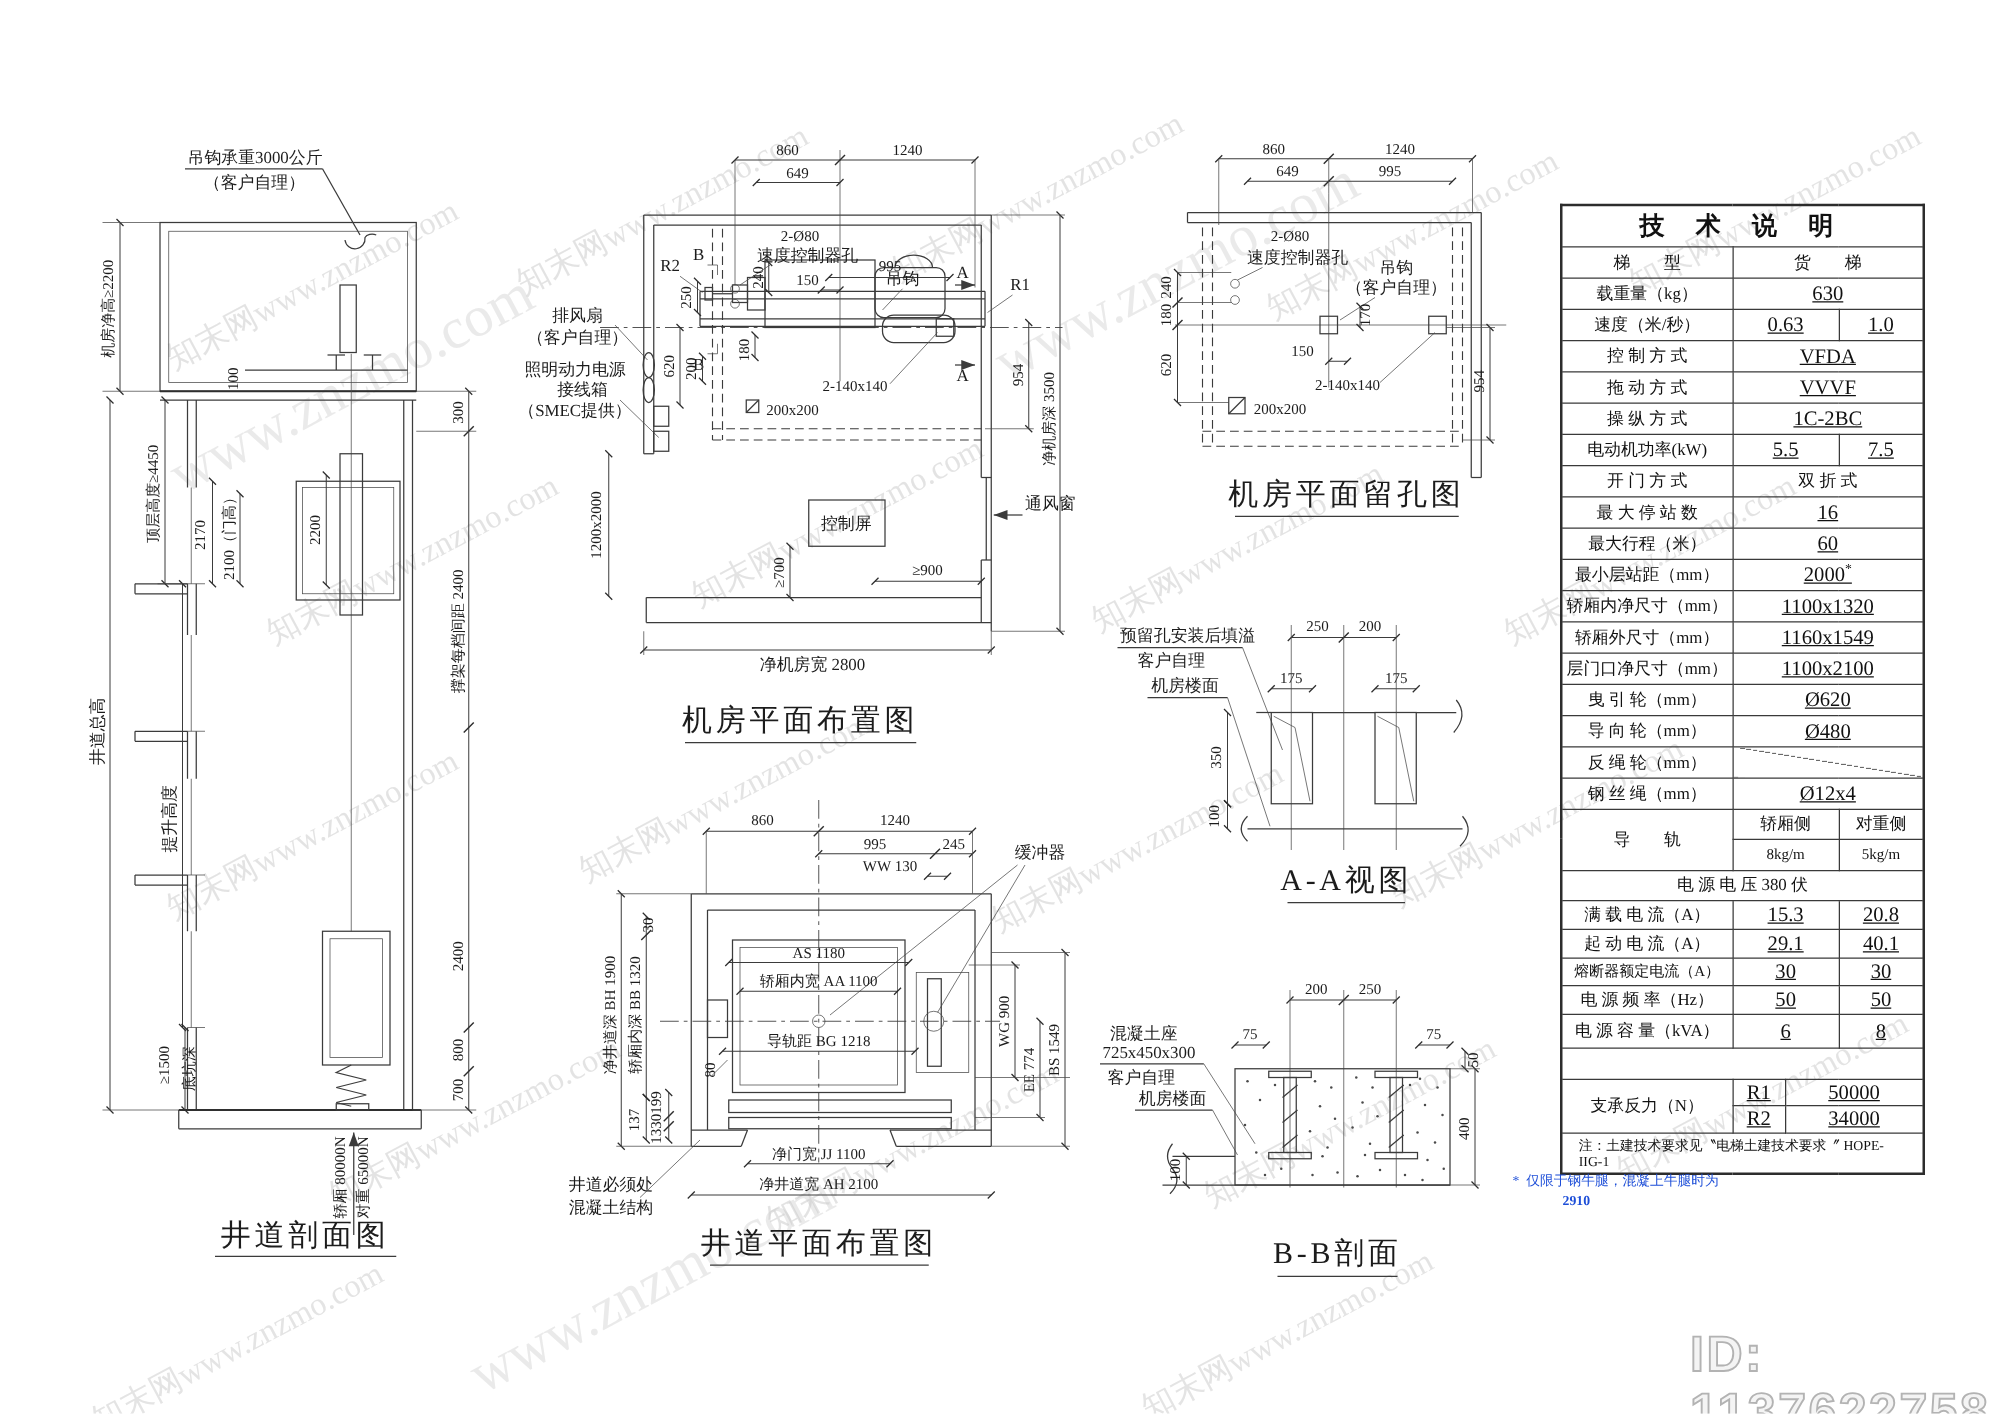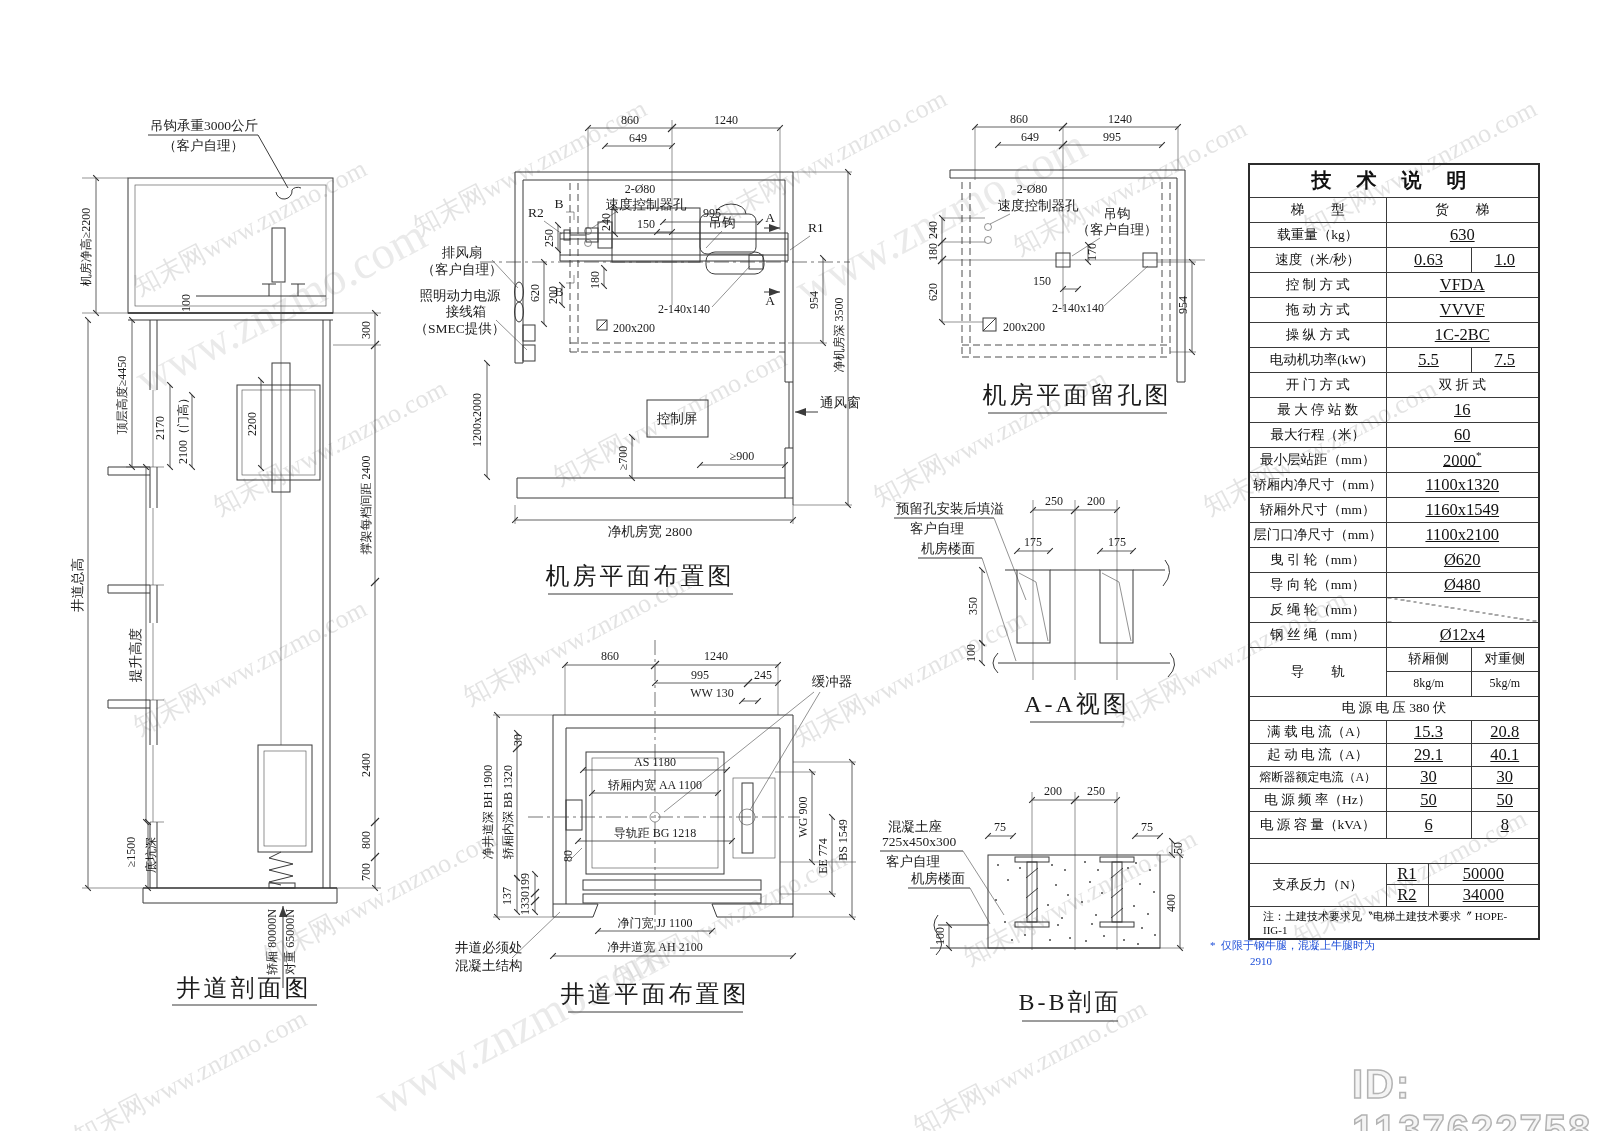--- a/index.html
+++ b/index.html
@@ -32,21 +32,21 @@
   #spec .v{font-size:16.5px;text-decoration:underline;}
   #spec .hd{font-size:20px;letter-spacing:10px;font-weight:bold;}
   #spec .sm{font-size:12px;}
   #spec .nt{font-size:11px;text-align:left;padding:2px 13px;}
   #spec .diag{background:linear-gradient(to top right,transparent 49.4%,#555 49.4%,#555 50.6%,transparent 50.6%);}
   #spec sup{font-size:11px;}
   tr.h33{height:33px}tr.h28{height:28px}tr.h27{height:27px}tr.h25{height:25px}
   tr.h24{height:24px}tr.h23{height:23px}tr.h22{height:22px}tr.h21{height:21px}
   
   #fnote{position:absolute;left:1210px;top:938px;width:300px;font-size:11px;color:#1d4ed8;z-index:3;line-height:1.45;}
-  #fnote .l2{margin-left:40px;}
+  #fnote .l2{margin-left:40px;font-weight:bold;}
   
   #brandLogo{position:absolute;left:1398px;top:988px;font-size:74px;letter-spacing:8px;font-weight:bold;
              color:#f2f2f2;-webkit-text-stroke:2px #ababab;z-index:4;}
   #brandId{position:absolute;left:1352px;top:1062px;font-size:40px;letter-spacing:2px;font-weight:bold;
            color:#f4f4f4;-webkit-text-stroke:1.5px #b3b3b3;z-index:4;font-family:"Liberation Sans",sans-serif;}
 </style>
 </head>
 <body>
 
 <div id="canvas">

